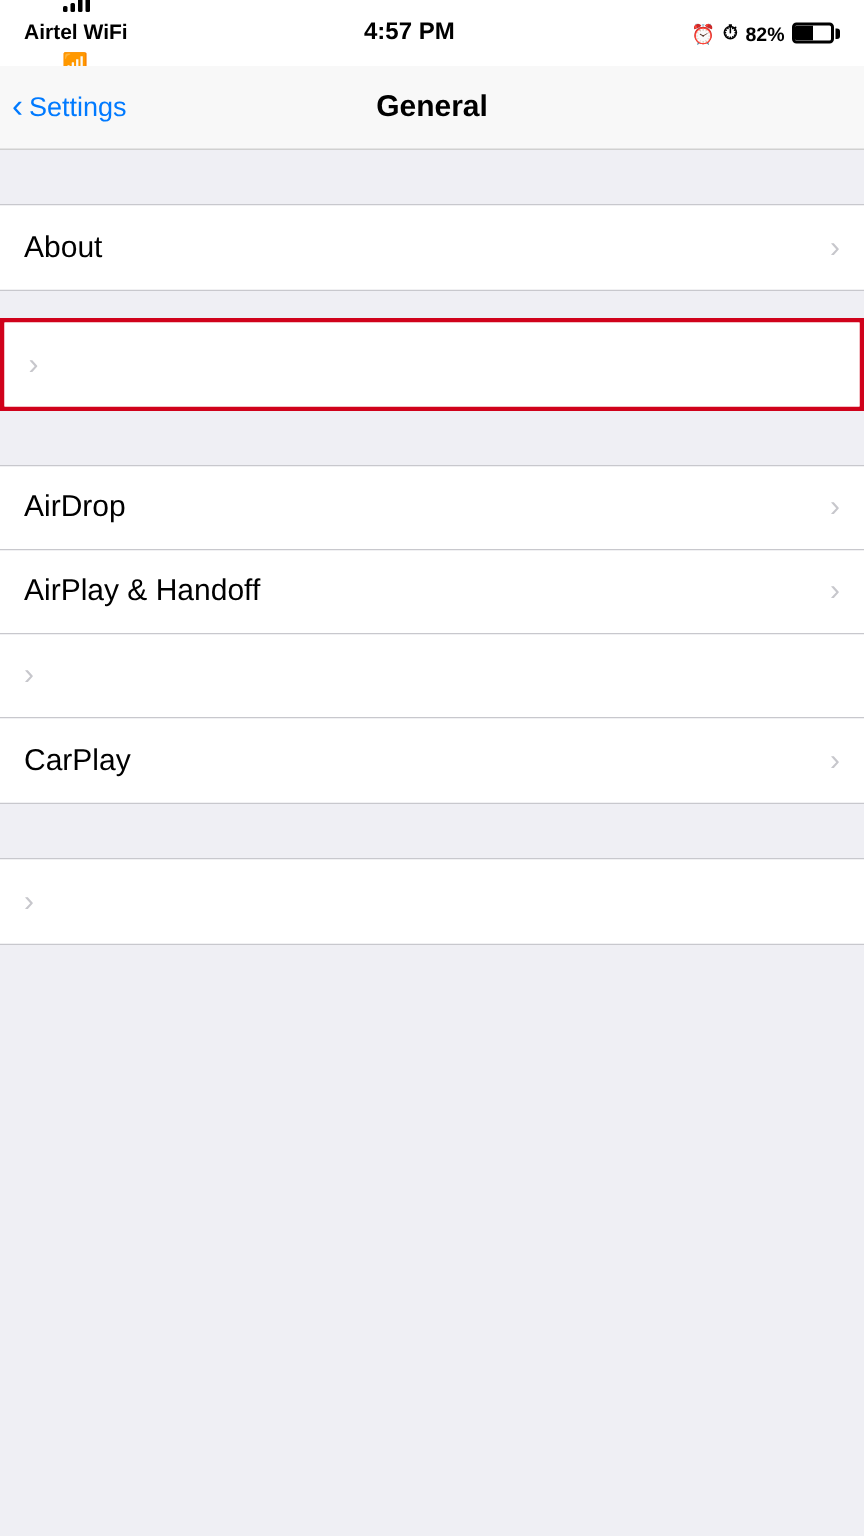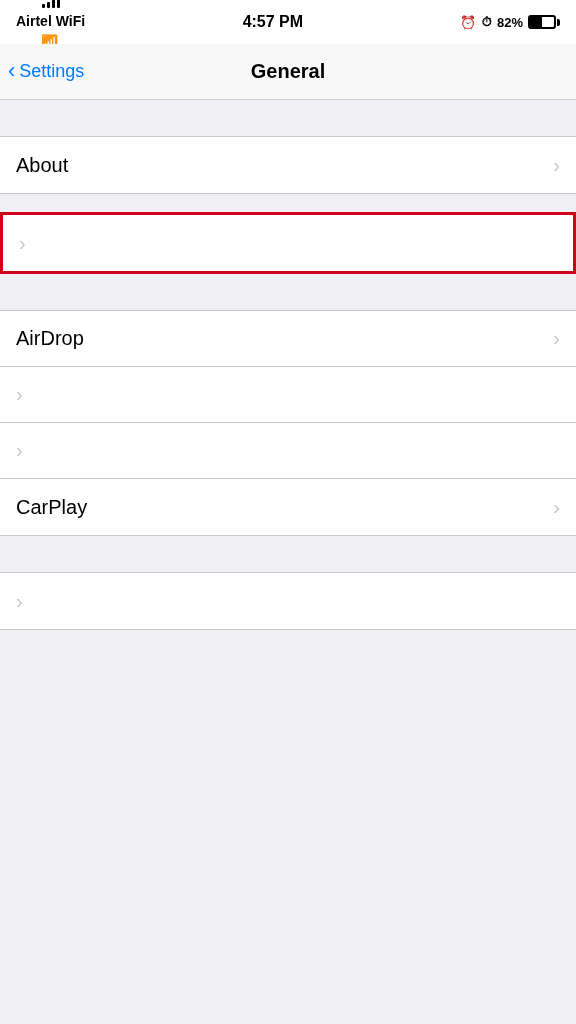--- a/index.html
+++ b/index.html
@@ -202,20 +202,21 @@
 </div>
 
 <div class="section-gap"></div>
 
 <div class="list-group">
   <div class="list-item">
     <span class="list-item-label">AirDrop</span>
     <span class="chevron-right">›</span>
   </div>
   <div class="list-item">
+    <span class="list-item-label">AirPlay &amp; Handoff</span>
     <span class="chevron-right">›</span>
   </div>
   <div class="list-item">
     <span class="chevron-right">›</span>
   </div>
   <div class="list-item">
     <span class="list-item-label">CarPlay</span>
     <span class="chevron-right">›</span>
   </div>
 </div>

